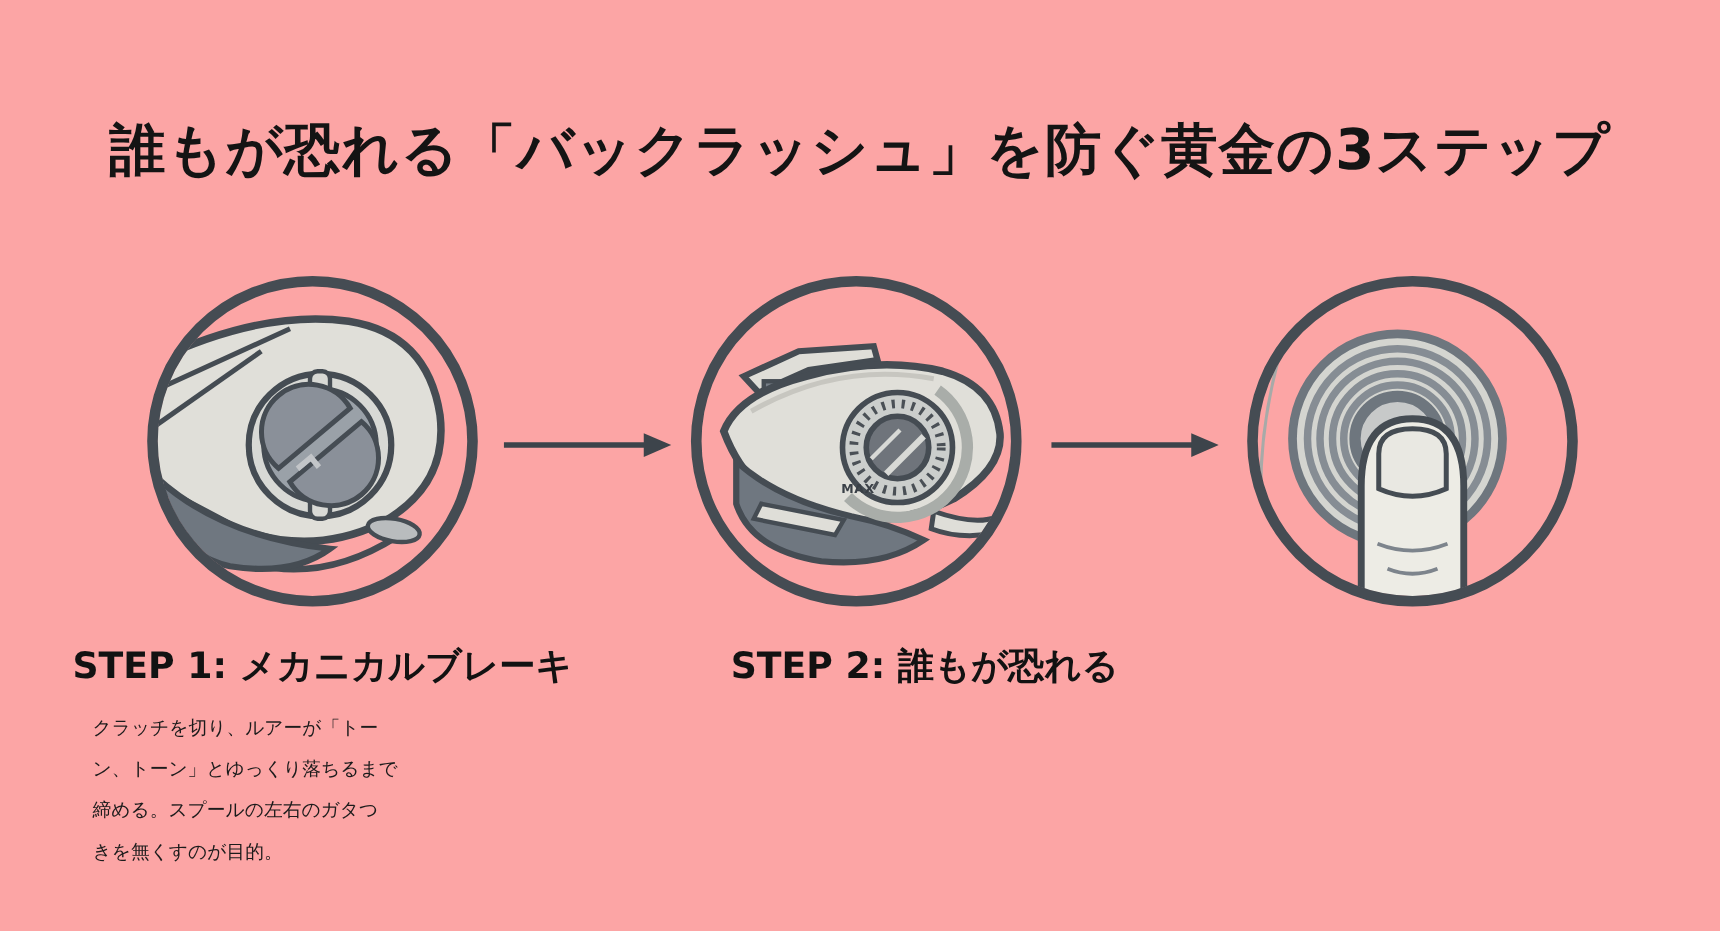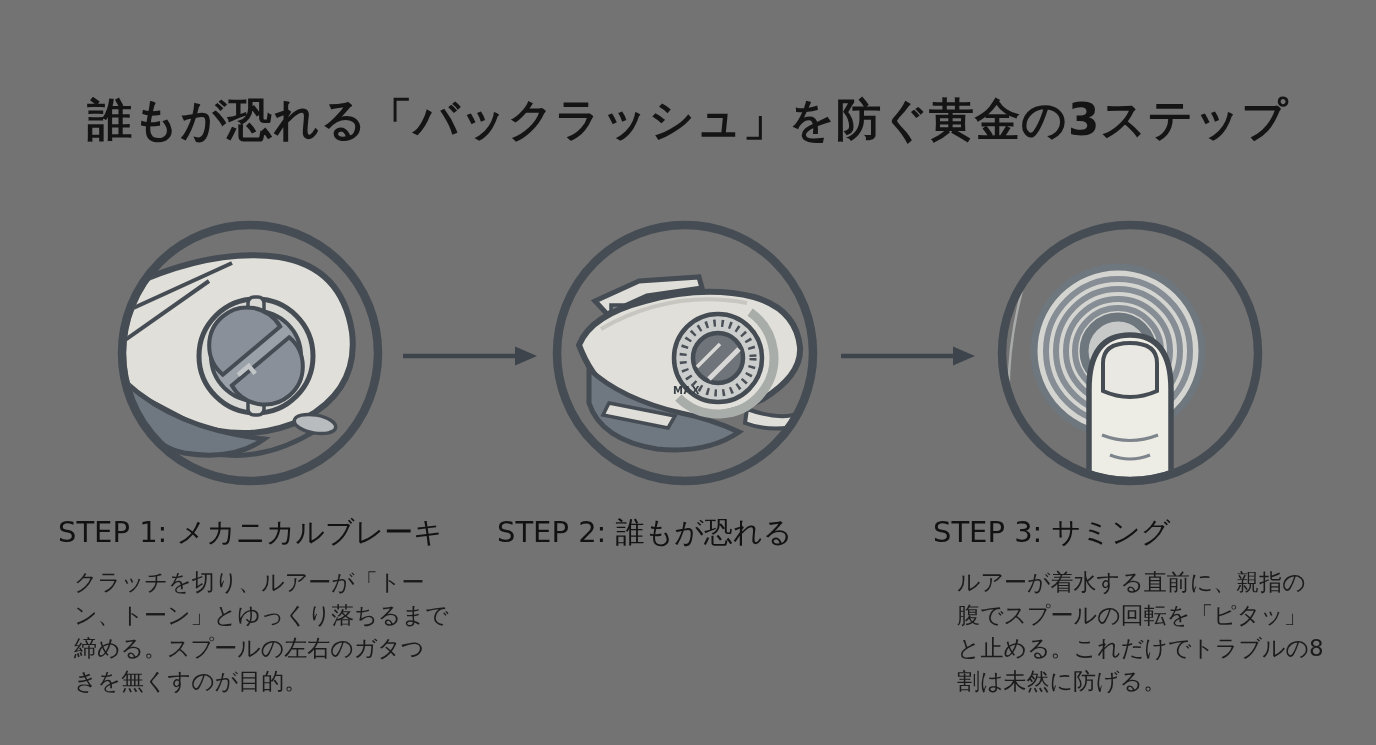--- a/index.html
+++ b/index.html
@@ -2,46 +2,46 @@
 <html><head>
 <meta charset="utf-8">
 <style>
   html,body{margin:0;padding:0;}
   body{
     font-family:"DejaVu Sans","Liberation Sans",sans-serif;
     background:#edebe3;
   }
   .canvas{
     position:relative;width:1376px;height:745px;
-    background:#737373;overflow:hidden;
+    background:#fca5a5;overflow:hidden;
   }
   .main-title{
     position:absolute;left:0;right:0;top:60px;
     text-align:center;
     font-size:45px;font-weight:800;color:#141414;
     letter-spacing:1px;
   }
   .illus{position:absolute;top:217px;width:272px;height:272px;}
   #illus-1{left:114px;}
   #illus-2{left:549px;}
   #illus-3{left:994px;}
   .arrow{position:absolute;top:341px;width:134px;height:30px;}
   #arrow-1{left:403px;}
   #arrow-2{left:841px;}
   .step-col{position:absolute;top:514px;}
   #col-1{left:58px;width:392px;}
   #col-2{left:497px;width:398px;}
   #col-3{left:933px;width:404px;}
   .step-title{
-    font-size:29px;font-weight:400;color:#121212;
-    text-align:left;line-height:36px;white-space:nowrap;
+    font-size:29px;font-weight:700;color:#121212;
+    text-align:right;line-height:36px;white-space:nowrap;
   }
   .step-desc{
     margin-top:16px;
-    font-size:23px;font-weight:500;color:#1b1b1b;
+    font-size:15px;font-weight:500;color:#1b1b1b;
     line-height:33px;white-space:pre-line;
   }
   #col-1 .step-desc{padding-left:16px;}
   #col-2 .step-desc{padding-left:20px;}
   #col-3 .step-desc{padding-left:24px;}
   svg text{font-family:"DejaVu Sans","Liberation Sans",sans-serif;}
 </style>
 </head>
 <body>
 
@@ -157,21 +157,14 @@
     <div class="step-desc">クラッチを切り、ルアーが「トー
 ン、トーン」とゆっくり落ちるまで
 締める。スプールの左右のガタつ
 きを無くすのが目的。</div>
   </div>
 
   <div id="col-2" class="step-col">
     <div class="step-title">STEP 2: 誰もが恐れる</div>
   </div>
 
-  <div id="col-3" class="step-col">
-    <div class="step-title">STEP 3: サミング</div>
-    <div class="step-desc">ルアーが着水する直前に、親指の
-腹でスプールの回転を「ピタッ」
-と止める。これだけでトラブルの8
-割は未然に防げる。</div>
-  </div>
 
 </div>
 
 </body></html>

